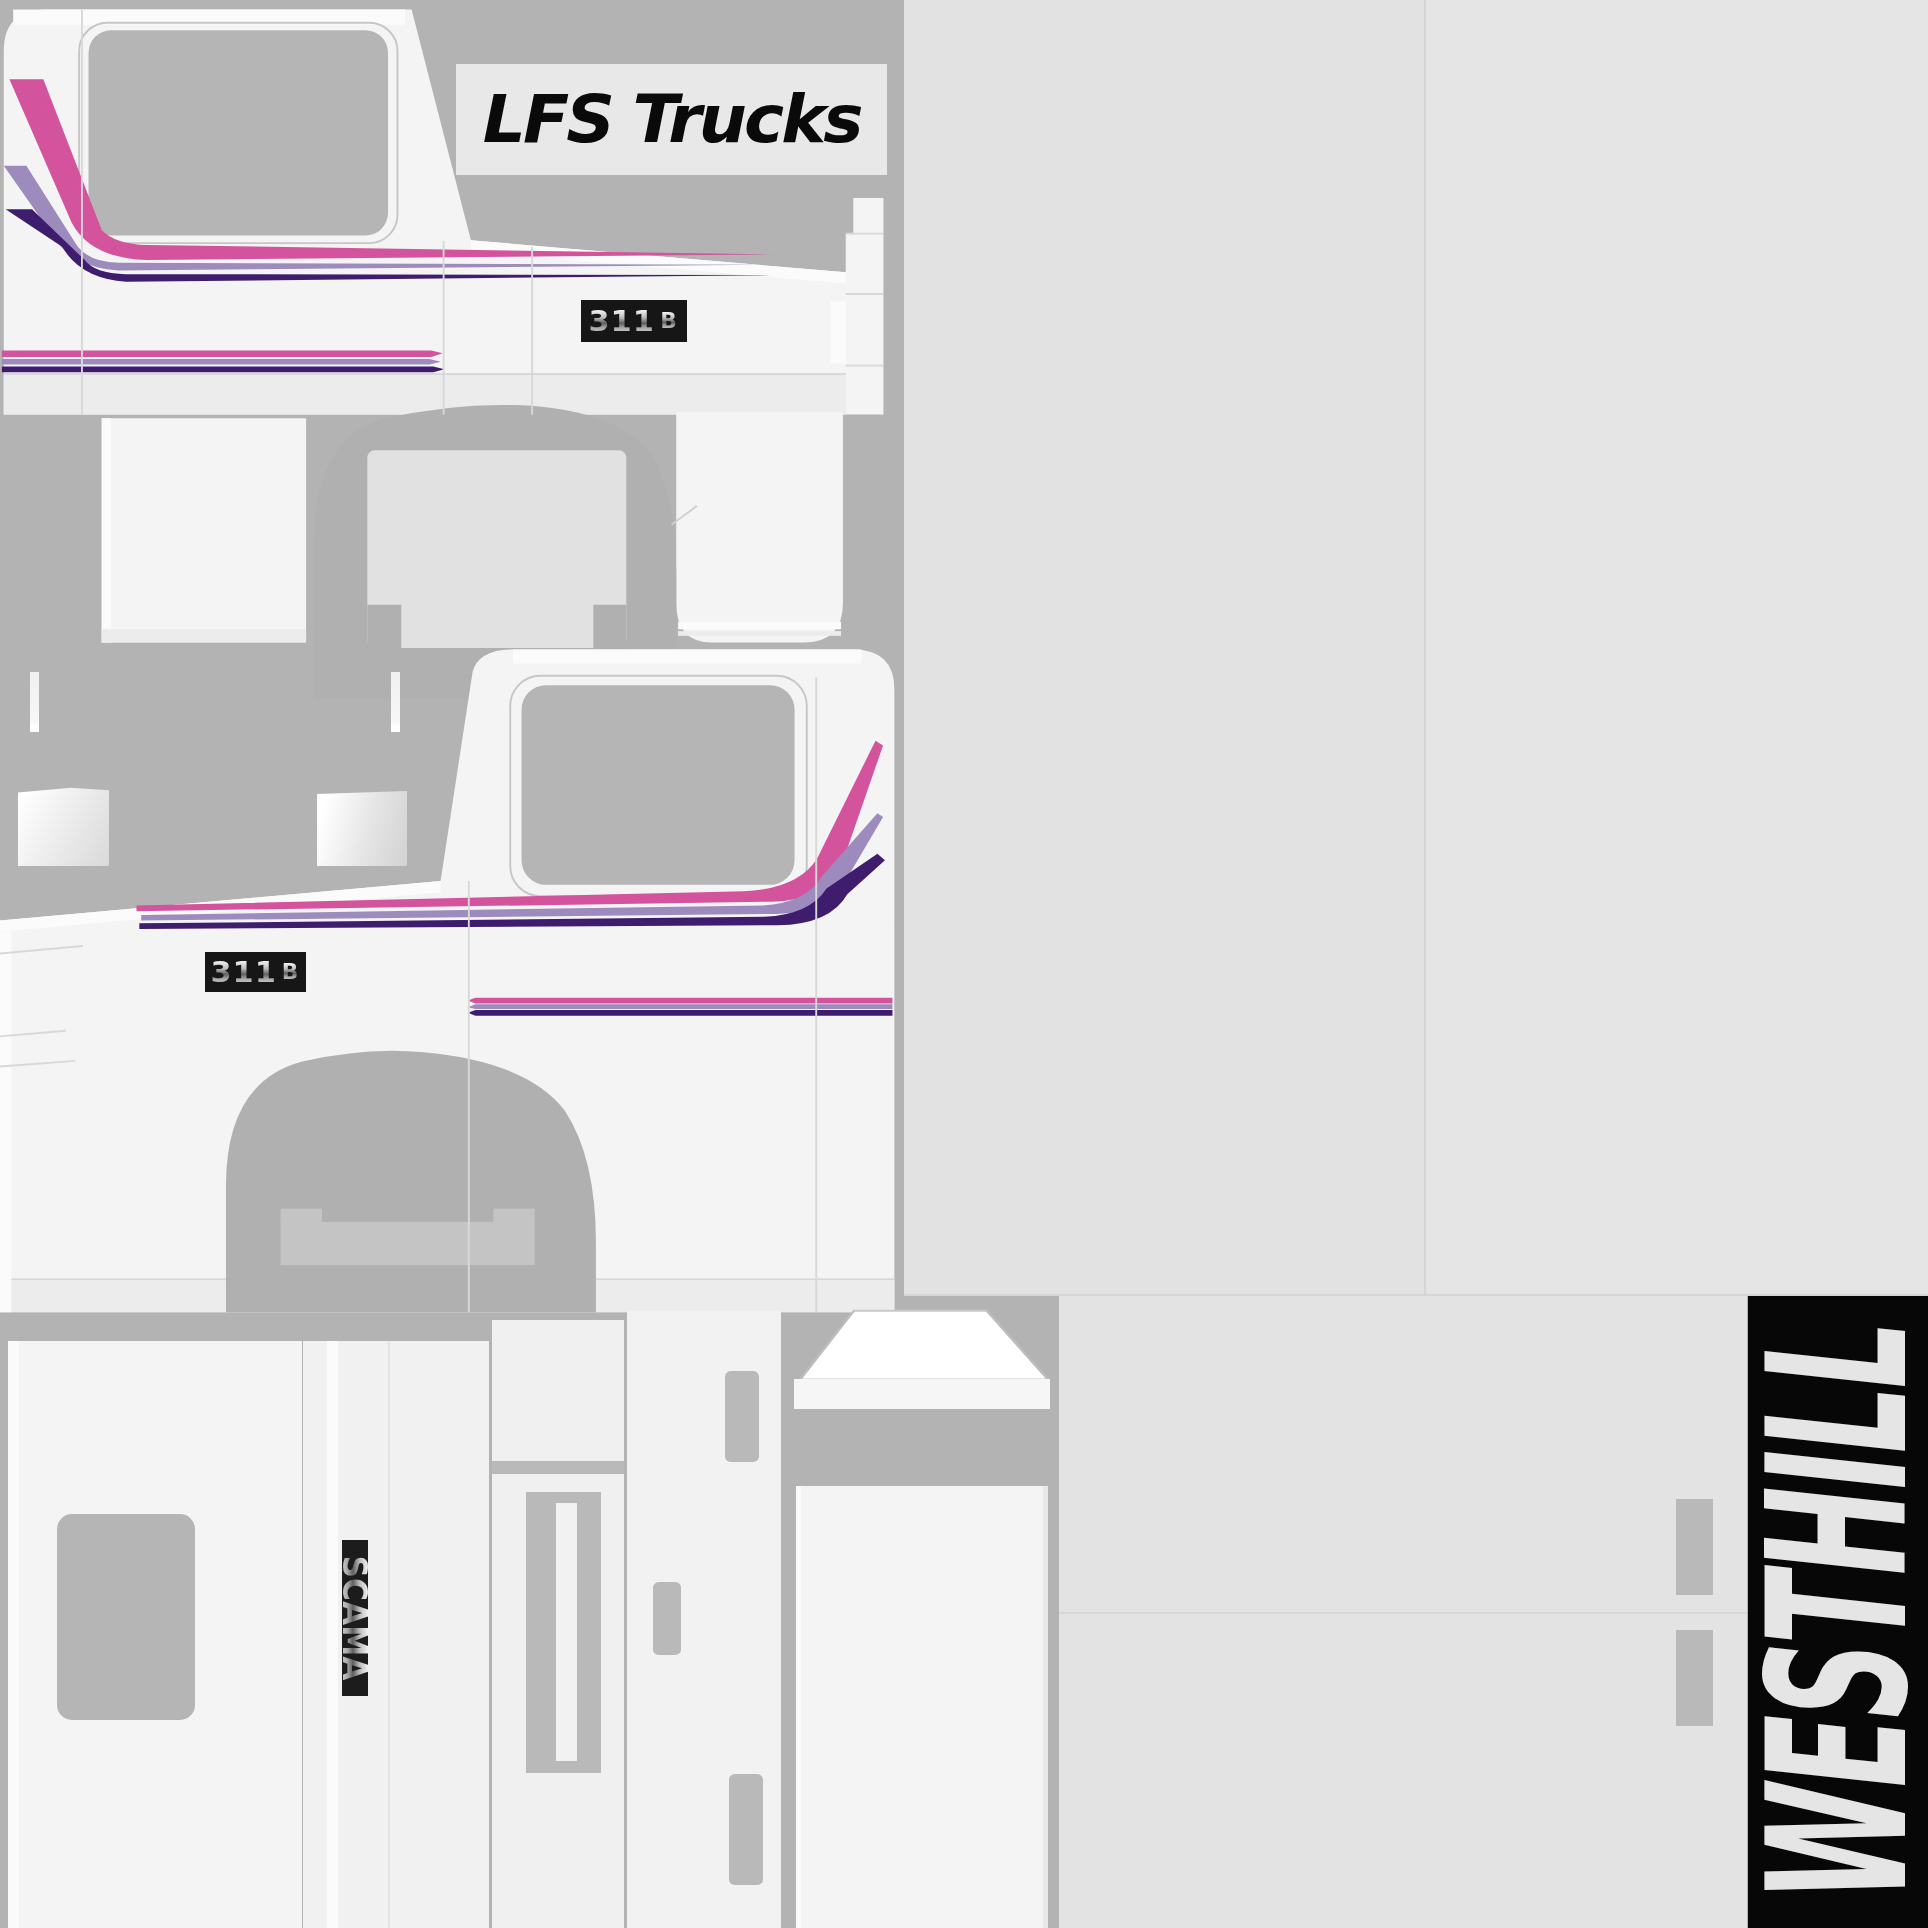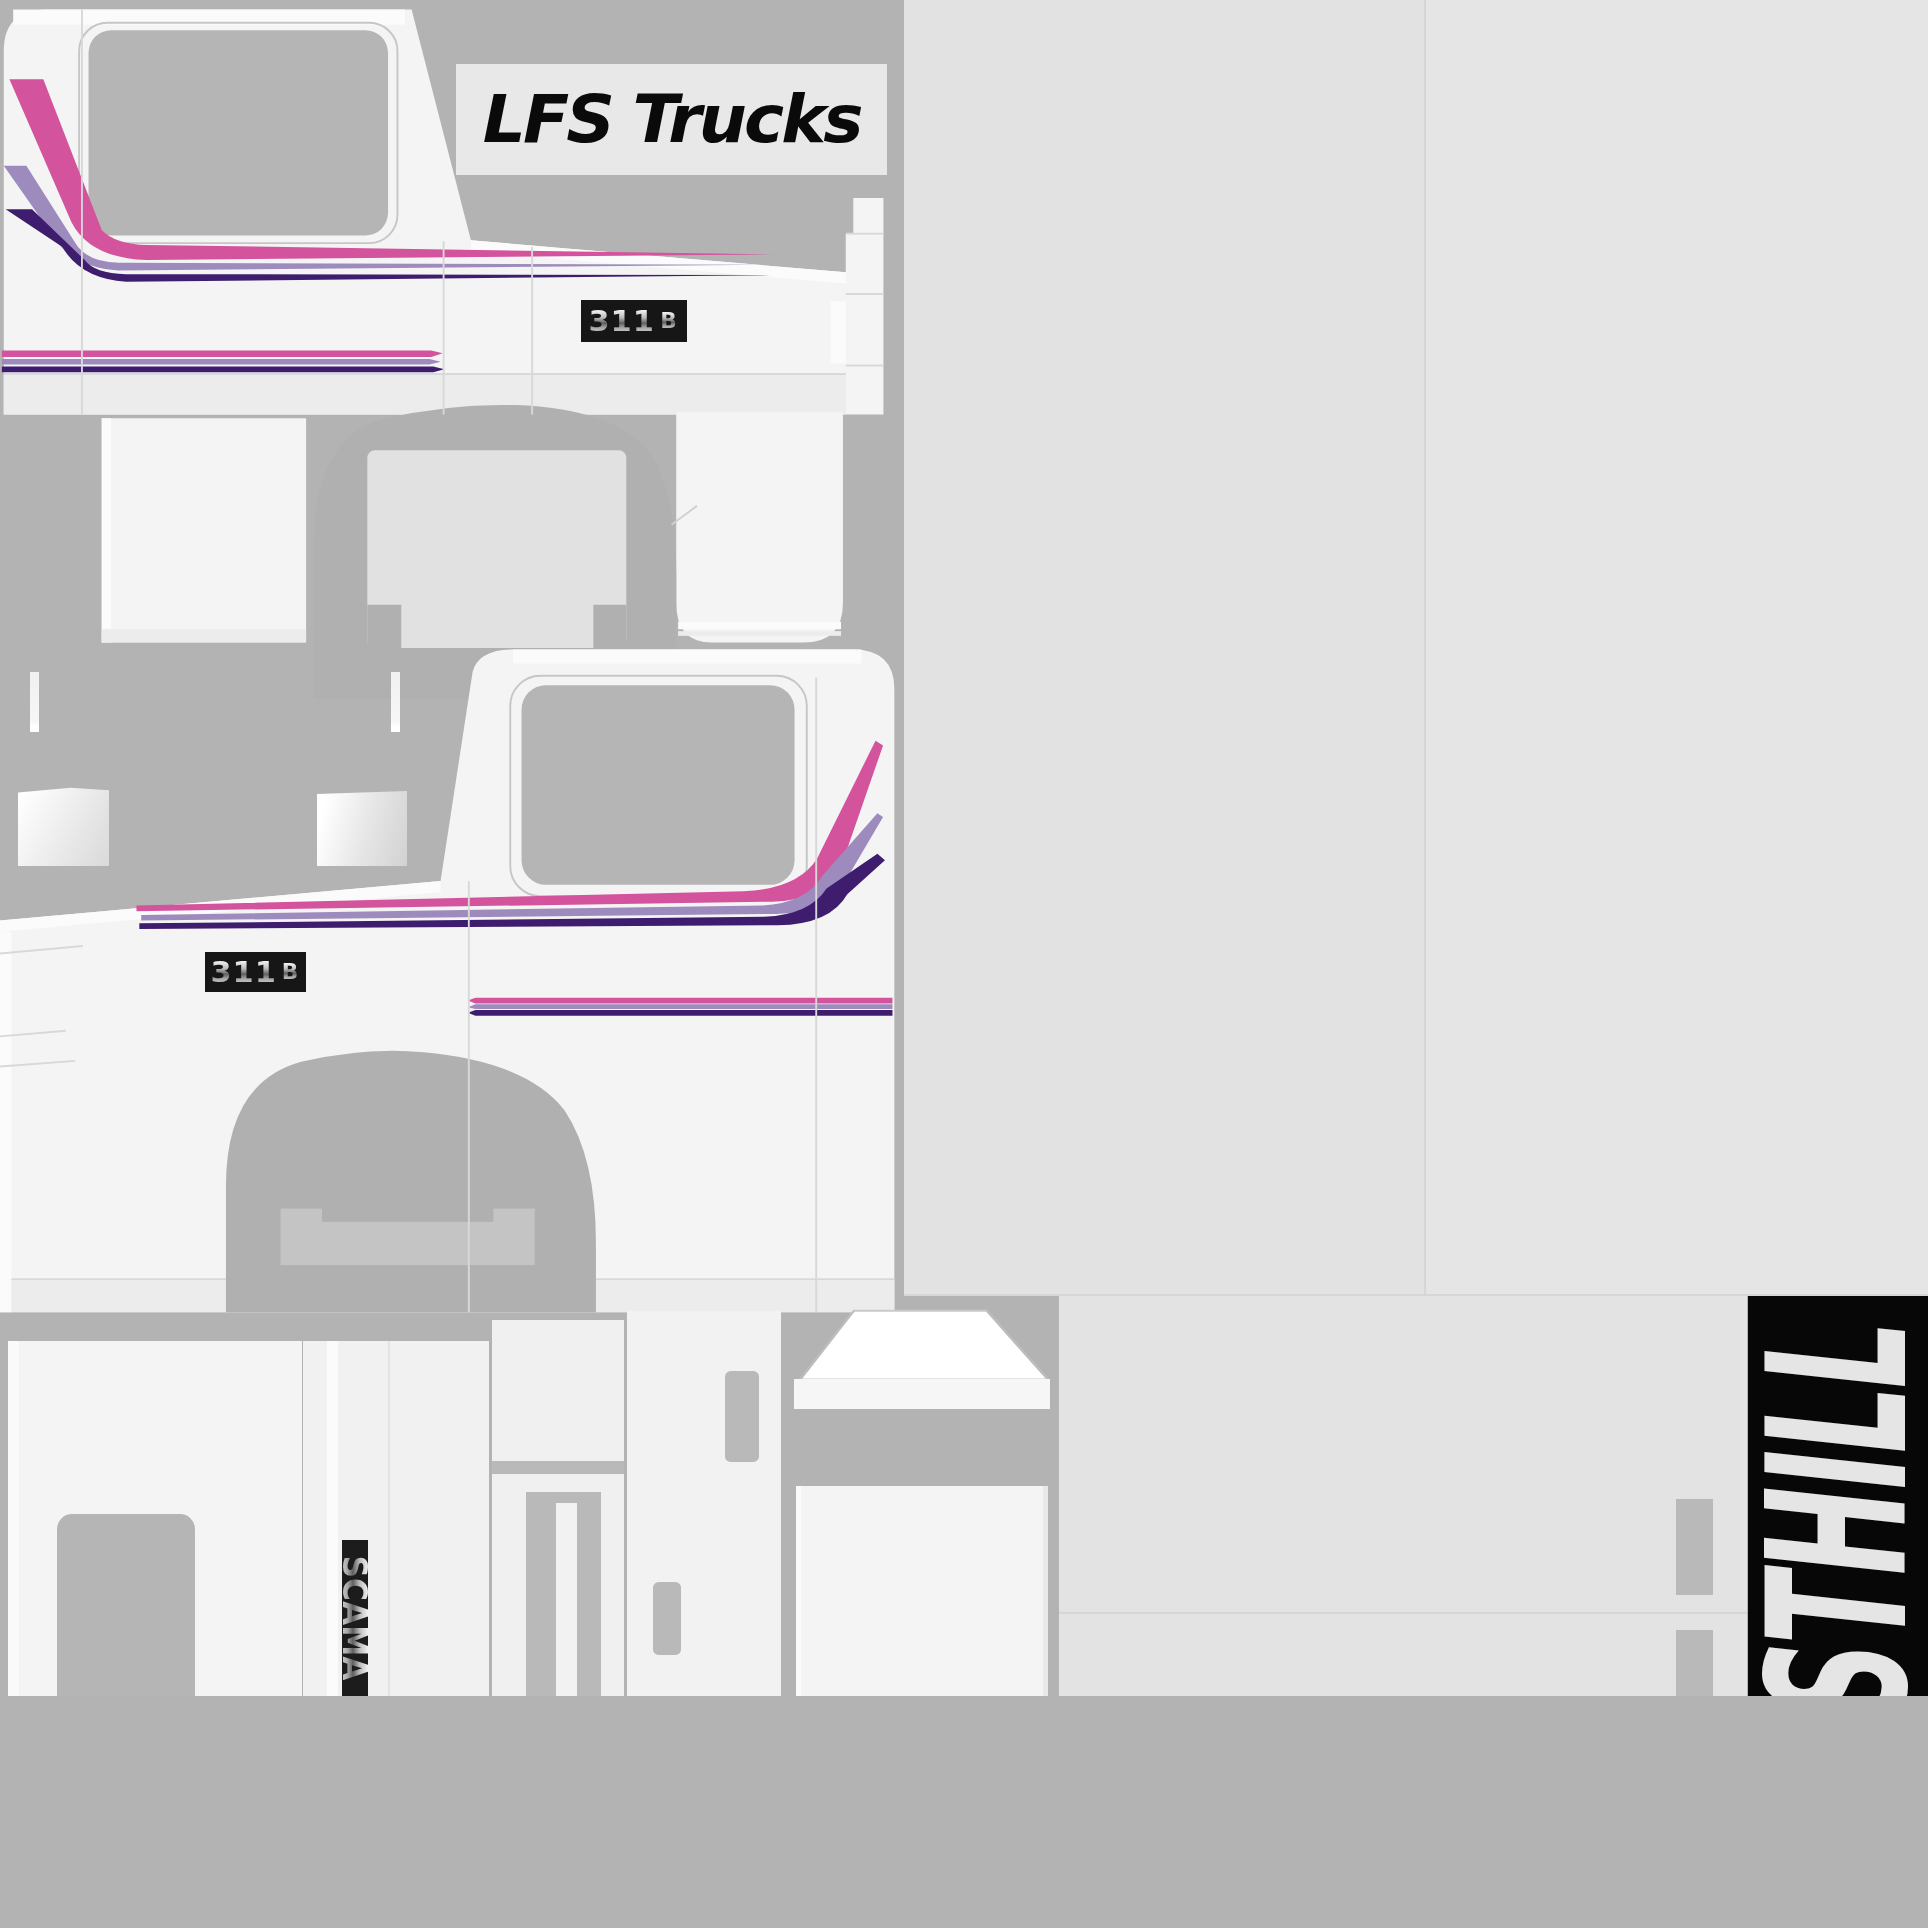--- a/index.html
+++ b/index.html
@@ -1,17 +1,17 @@
 <!DOCTYPE html>
 <html style="--background: #b3b3b3; --panel-gray-light: #e3e3e3; --panel-gray-left: #e2e2e2; --panel-gray-right: #e5e5e5; --seam: #d6d6d6; --cab-white: #f4f4f4; --cab-shade: #ececec; --cab-highlight: #fbfbfb; --window-gray: #b5b5b5; --window-outline: #c6c6c6; --stripe-pink: #d3539d; --stripe-lavender: #9d8bbd; --stripe-purple: #3f1d6e; --badge-bg: #161616; --metal-light: #fdfdfd; --metal-dark: #5f5f5f; --banner-bg: #070707; --banner-text: #e5e5e5; --label-bg: #e8e8e8; --label-text: #0a0a0a; --arch-gray: #b0b0b0; --arch-inner: #e1e1e1; --cutout-gray: #b9b9b9;font-size:15px"><head>
 <meta charset="utf-8">
 <style>
   html,body{margin:0;padding:0;}
   body{width:1928px;height:1928px;background:var(--background,#b3b3b3);font-family:"DejaVu Sans","Liberation Sans",sans-serif;}
-  #sheet{position:relative;width:1928px;height:1696px;overflow:hidden;background:var(--background,#b3b3b3);text-align:right;}
+  #sheet{position:relative;width:1928px;height:1928px;overflow:hidden;background:var(--background,#b3b3b3);text-align:right;}
   .abs{position:absolute;}
 
   
   .regionB-left{left:904px;top:0;width:521px;height:1296px;background:var(--panel-gray-left,#e2e2e2);}
   .regionB-right{left:1425px;top:0;width:504px;height:1296px;background:var(--panel-gray-right,#e5e5e5);}
   .seam-v{left:1424px;top:0;width:1.9px;height:1296px;background:var(--seam,#d6d6d6);}
   .seam-h-b{left:904px;top:1294px;width:1024px;height:1.9px;background:var(--seam,#d6d6d6);}
   .regionC{left:1059px;top:1296px;width:688px;height:633px;background:var(--panel-gray-light,#e3e3e3);}
   .seam-h-c{left:1059px;top:1612px;width:688px;height:1.9px;background:var(--seam,#d6d6d6);}
   .vent{width:37px;height:96px;background:var(--cutout-gray,#b9b9b9);}

